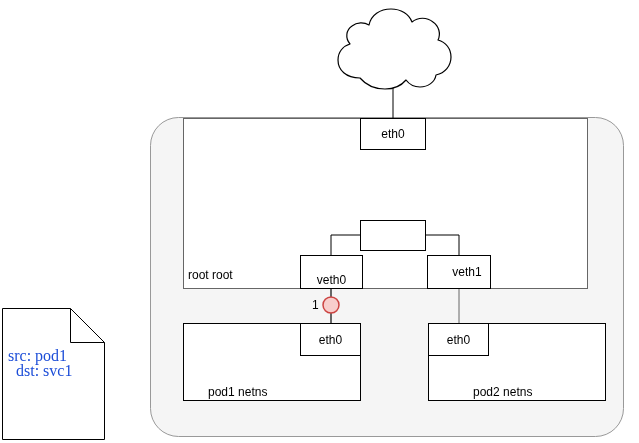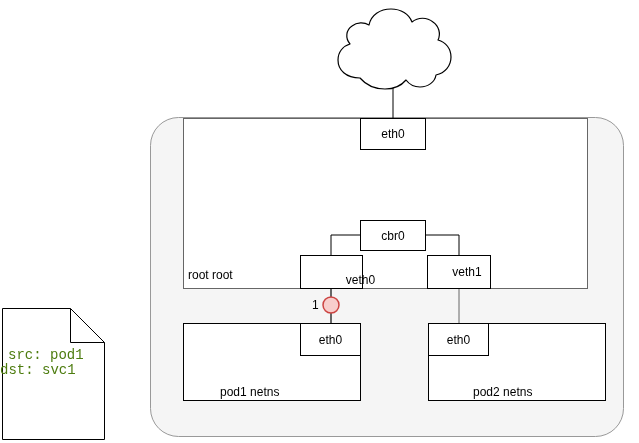--- a/index.html
+++ b/index.html
@@ -37,23 +37,23 @@
   }
   .corner-label {
     position: absolute;
     font-family: "Liberation Sans", sans-serif;
     font-size: 12px;
     color: #000000;
     white-space: pre;
   }
   .note-text {
     position: absolute;
-    font-family: Liberation Mono, monospace;
-    font-size: 14px;
-    color: #4d7c0f;
+    font-family: Liberation Serif, serif;
+    font-size: 16px;
+    color: #1d4ed8;
     line-height: 15px;
     white-space: pre;
   }
   .marker-num {
     position: absolute;
     font-family: "Liberation Sans", sans-serif;
     font-size: 12px;
     color: #000000;
   }
 </style>
@@ -112,35 +112,34 @@
 
     <circle cx="331" cy="305" r="8" fill="#f8cecc" stroke="#cc4442" stroke-width="1.5"></circle>
 
     <path d="M 2.5 308.5 L 70.5 308.5 L 104.5 342.5 L 104.5 439.5 L 2.5 439.5 Z" fill="#ffffff" stroke="#000000" stroke-width="1"></path>
     <path d="M 70.5 308.5 L 70.5 342.5 L 104.5 342.5" fill="none" stroke="#000000" stroke-width="1"></path>
 
   </svg>
 
   <div class="box-label" style="left:360px; top:118px; width:66px; height:32px;">eth0</div>
 
-  <div class="box-label" style="left:360px; top:220px; width:66px; height:31px;">cbr0</div>
 
-  <div class="box-label" style="left:300px; top:255px; width:63px; height:50px;margin-left:29px;">veth0</div>
+  <div class="box-label" style="left:300px; top:255px; width:63px; height:50px;">veth0</div>
 
   <div class="box-label" style="left:427px; top:255px; width:80px; height:34px;">veth1</div>
 
   <div class="corner-label" style="left:188px; top:268px;">root root</div>
 
   <div class="box-label" style="left:300px; top:323px; width:61px; height:33px;">eth0</div>
 
   <div class="box-label" style="left:428px; top:323px; width:61px; height:33px;">eth0</div>
 
-  <div class="corner-label" style="left:196px; top:385px;padding-left:24px;">pod1 netns</div>
+  <div class="corner-label" style="left:184px; top:385px;padding-left:24px;">pod1 netns</div>
 
   <div class="corner-label" style="left:433px; top:385px;padding-left:40px;">pod2 netns</div>
 
 
   <div class="marker-num" style="left:312px; top:298px;">1</div>
 
   <div class="note-text" style="left:8px; top:348px;">src: pod1</div>
-  <div class="note-text" style="left:0; top:363px;">dst: svc1</div>
+  <div class="note-text" style="left:16px; top:363px;">dst: svc1</div>
 
 </div>
 
 </body></html>

